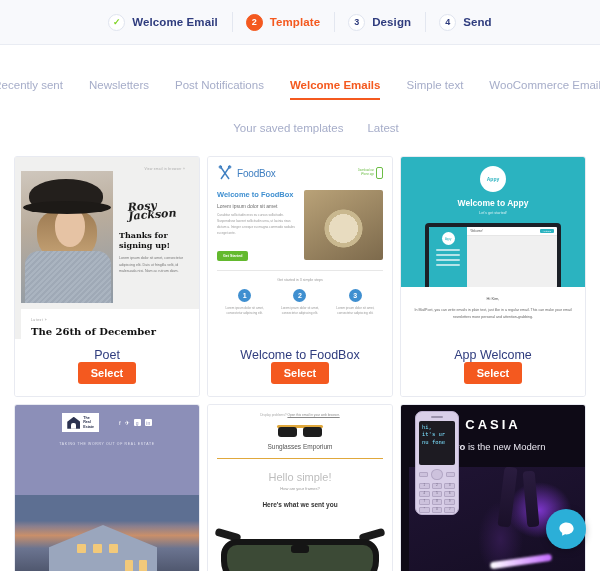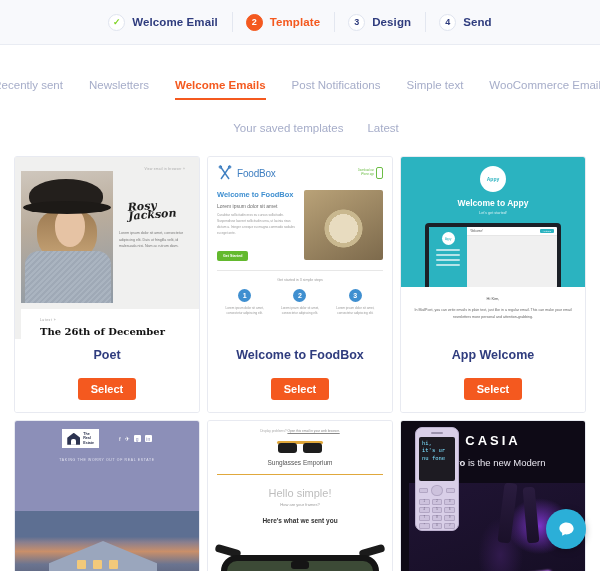--- a/index.html
+++ b/index.html
@@ -80,22 +80,22 @@
   .thumb {
     height: 182px; overflow: hidden; position: relative;
     background: #f1f1f1;
   }
   .card-foot {
     padding: 9px 6px 12px;
     text-align: center;
     background: #fff;
   }
   .card-title {
-    font-size: 12.5px; color: #2f3c7e; font-weight: 700;
-    margin-bottom: 16px;
+    font-size: 12.5px; color: #2f3c7e; font-weight: 400;
+    margin-bottom: 0;
   }
   .select-btn {
     display: inline-block;
     background: #f4591f; color: #fff;
     font-size: 11px; font-weight: 700;
     border: none; border-radius: 3px;
     padding: 5px 13px; cursor: pointer;
     font-family: "Liberation Sans", sans-serif;
   }
 
@@ -135,21 +135,21 @@
   .poet .sig {
     font-family: "DejaVu Serif", serif; font-style: italic;
     font-size: 11px; color: #1b1b1b; font-weight: 700;
     transform: rotate(-4deg); line-height: .85; margin-bottom: 10px;
   }
   .poet .sig span { display: block; padding-left: 9px; }
   .poet .h1 { font-family: "DejaVu Serif", serif; font-size: 8px; color: #111; font-weight: 700; margin-bottom: 5px; }
   .poet .body-text { font-size: 3.6px; color: #777; line-height: 1.9; }
   .poet .lower {
     position: absolute; left: 6px; right: 0; top: 152px; bottom: 0;
-    background: #fff; padding: 9px 19px;
+    background: #fff; padding: 9px 10px;
   }
   .poet .eyebrow { font-size: 3.2px; color: #999; letter-spacing: .6px; margin-bottom: 4px; }
   .poet .h2 { font-family: "DejaVu Serif", serif; font-size: 10px; color: #111; font-weight: 700; margin-bottom: 5px; }
 
   
   .fb { background: #fff; height: 100%; padding: 8px 9px; position: relative; }
   .fb .top { display: flex; align-items: center; justify-content: space-between; gap: 8px; }
   .fb .logo { display: flex; align-items: center; gap: 4px; }
   .fb .logo-name { font-size: 10px; color: #3f7fc1; font-weight: 400; letter-spacing: -.2px; }
   .fb .applinks { display: flex; align-items: center; gap: 2px; }
@@ -371,22 +371,22 @@
       <span class="badge future">4</span>
       <span class="step-label">Send</span>
     </div>
   </div>
 </div>
 
 <div class="tabs-wrap">
   <div class="tabs">
     <div class="tab">Recently sent</div>
     <div class="tab">Newsletters</div>
+    <div class="tab">Post Notifications</div>
     <div class="tab active">Welcome Emails</div>
-    <div class="tab">Post Notifications</div>
     <div class="tab">Simple text</div>
     <div class="tab">WooCommerce Emails</div>
   </div>
   <div class="subtabs">
     <div class="subtab">Your saved templates</div>
     <div class="subtab">Latest</div>
   </div>
 </div>
 
 <div class="grid">
@@ -400,20 +400,21 @@
             <div class="face"></div>
           <div class="hat"></div>
             <div class="brim"></div>
           <div class="body"></div>
         </div>
         <div class="right">
           <div class="sig">
             <span>Rosy</span>
             <span>Jackson</span>
           </div>
+          <div class="h1">Thanks for signing up!</div>
           <div class="body-text">Lorem ipsum dolor sit amet, consectetur adipiscing elit. Duis ut fringilla velit, id malesuada nisi. Nam ac rutrum diam.</div>
         </div>
         <div class="lower">
           <div class="eyebrow">Latest »</div>
           <div class="h2">The 26th of December</div>
 
         </div>
       </div>
     </div>
     <div class="card-foot">

